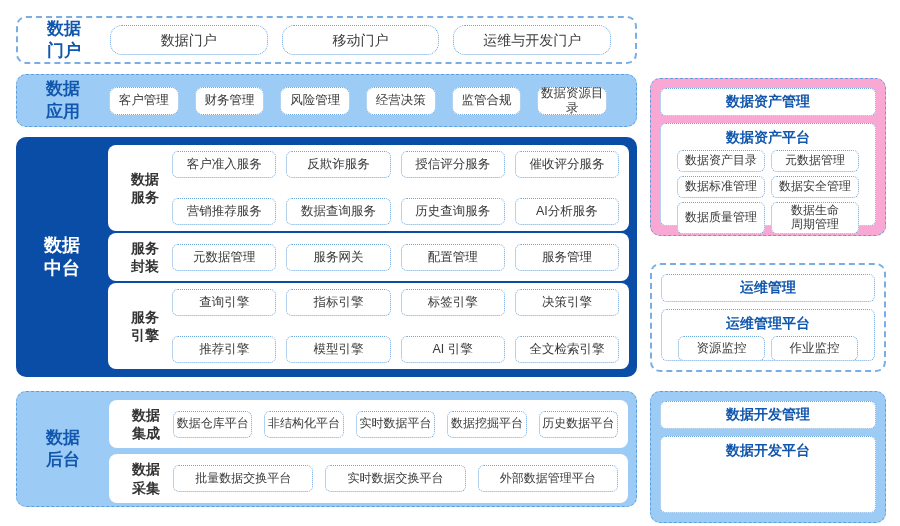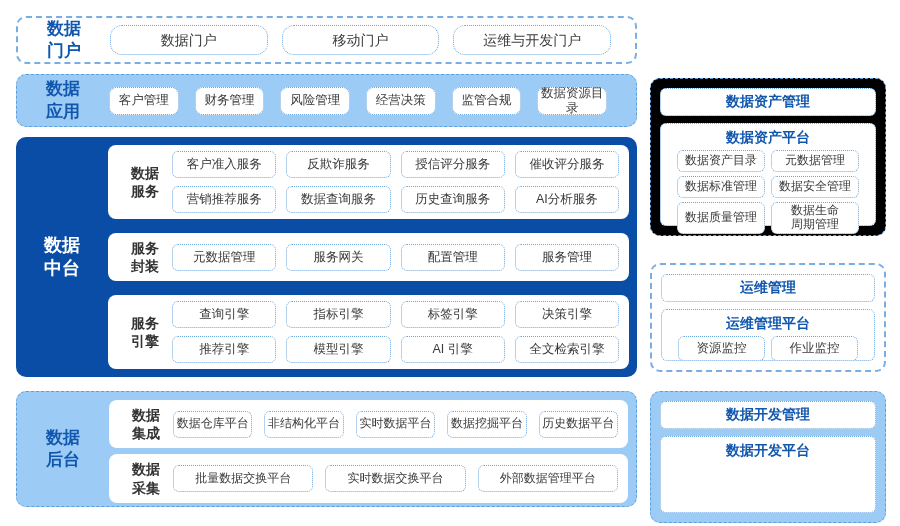--- a/index.html
+++ b/index.html
@@ -27,34 +27,34 @@
   .portal .pill{flex:1;height:30px;font-size:14px;border-radius:12px;}
   .app .row{gap:16px;margin-right:29px;}
   .app .pill{flex:1;height:28px;font-size:12.5px;}
 
   .col-content{flex:1;display:flex;flex-direction:column;justify-content:space-between;
                padding:8px 8px 8px 0;align-self:stretch;box-sizing:border-box;}
   .group{background:#ffffff;border-radius:8px;display:flex;align-items:center;
          padding:6px 10px;box-sizing:border-box;}
   .group-label{flex:0 0 54px;text-align:center;font-weight:bold;font-size:14px;line-height:1.3;
                white-space:pre-line;color:#333333;}
-  .grid{flex:1;display:grid;gap:8px 10px;align-items:stretch;}
+  .grid{flex:1;display:grid;gap:20px 10px;align-items:stretch;}
   .cols4{grid-template-columns:repeat(4,1fr);}
   .cols5{grid-template-columns:repeat(5,1fr);}
   .cols3{grid-template-columns:repeat(3,1fr);}
   .cols2{grid-template-columns:repeat(2,1fr);}
   .grid .pill{min-height:27px;font-size:12.5px;border-radius:6px;padding:1px 2px;}
   .backend .grid{gap:6px 12px;}
   .backend .grid .pill{font-size:12px;}
   .backend .col-content{gap:6px;}
 
   
   .rpanel{position:absolute;left:650px;width:236px;border-radius:10px;box-sizing:border-box;
           padding:9px;display:flex;flex-direction:column;gap:7px;}
-  .asset{top:78px;height:158px;background:#000000;border:1px dashed #5B9FDC;}
+  .asset{top:78px;height:158px;background:#f9a8d4;border:1px dashed #5B9FDC;}
   .ops{top:263px;height:109px;background:#ffffff;border:2px dashed #79ADE3;}
   .dev{top:391px;height:132px;background:#9CCCF5;border:1px dashed #5B9FDC;}
 
   .rheader{flex:0 0 26px;background:#fff;border:1px dotted #6BA6DE;border-radius:6px;
            display:flex;align-items:center;justify-content:center;
            font-weight:bold;color:#1257AE;font-size:14px;}
   .rplatform{flex:1;min-height:0;background:#fff;border:1px dotted #6BA6DE;border-radius:6px;
              padding:3px 16px 6px;display:flex;flex-direction:column;gap:3px;box-sizing:border-box;}
   .rtitle{flex:0 0 auto;text-align:center;font-weight:bold;color:#1257AE;font-size:14px;line-height:20px;}
   .rplatform .grid{flex:1;gap:4px 6px;}

